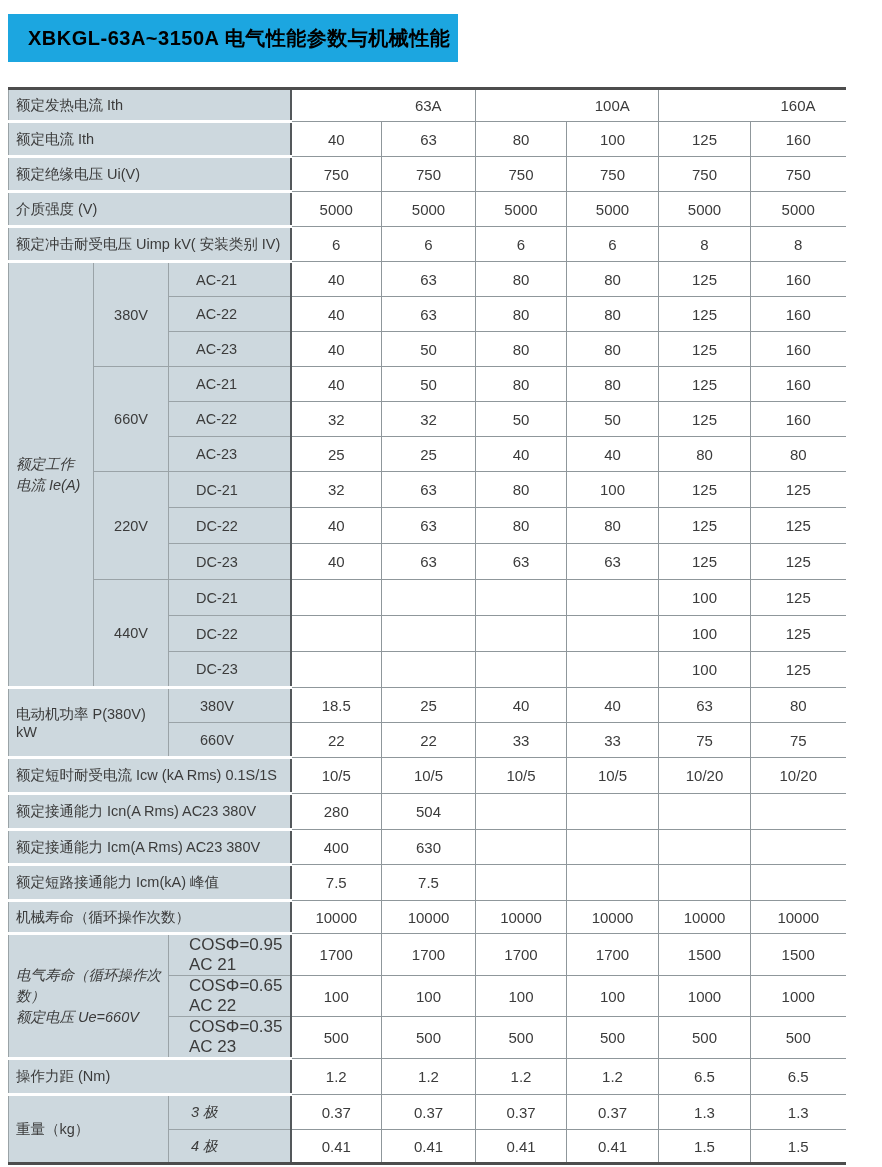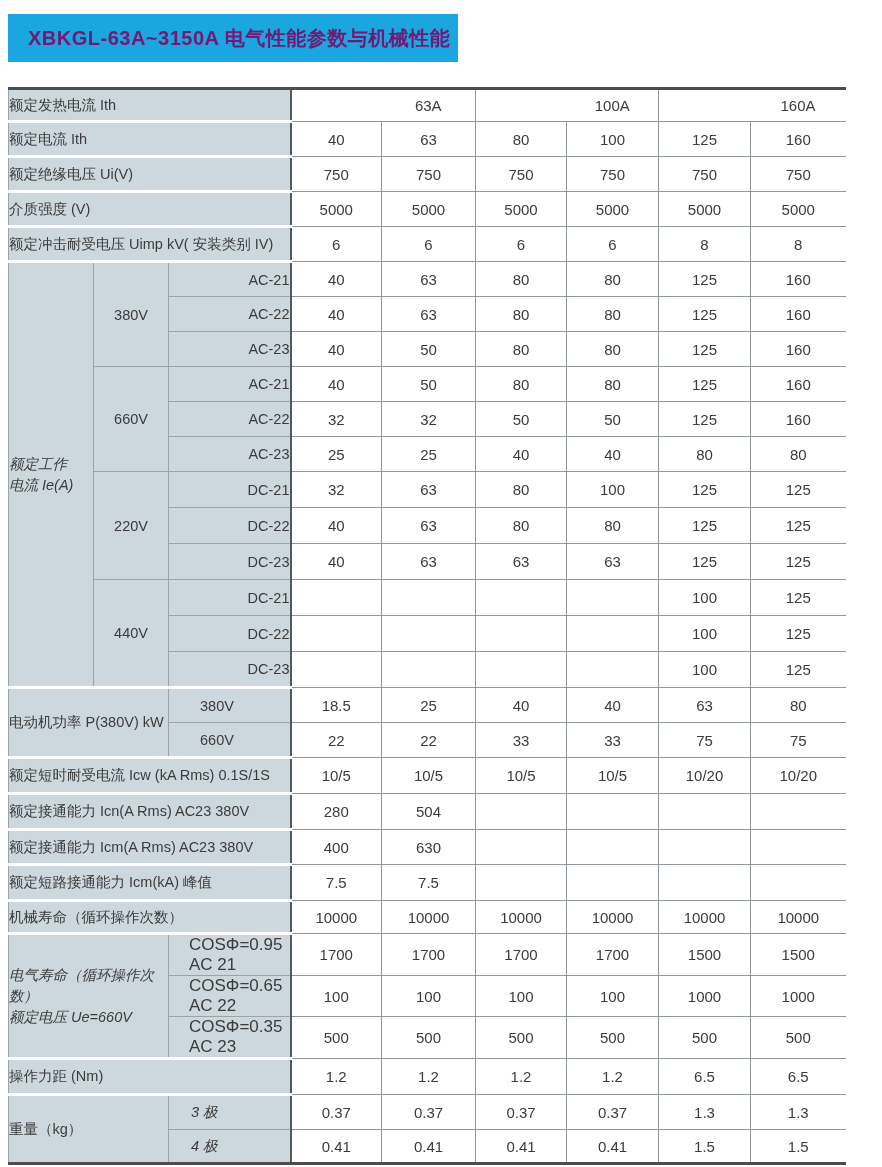--- a/index.html
+++ b/index.html
@@ -1,33 +1,33 @@
 <!DOCTYPE html>
 <html><head>
 <meta charset="utf-8">
 <style>
   * { box-sizing: border-box; margin: 0; padding: 0; }
   html, body { width: 882px; height: 1167px; background: #ffffff; overflow: hidden;
     font-family: "Liberation Sans", "DejaVu Sans", sans-serif; color: #3b3b3b; }
   .banner { position: absolute; left: 8px; top: 14px; width: 450px; height: 48px;
-    background: #1ca6e0; color: #701a75; display: flex; align-items: center;
+    background: #1ca6e0; color: #000000; display: flex; align-items: center;
     padding-left: 20px; font-size: 20px; font-weight: bold; letter-spacing: 0.5px; }
   table.spec { position: absolute; left: 8px; top: 87px; width: 837px;
     border-collapse: collapse; table-layout: fixed;
     border-top: 3px solid #4d4d4d; border-bottom: 3px solid #4d4d4d; }
   td { vertical-align: middle; font-size: 15px; color: #3b3b3b; overflow: hidden; }
   
   td.d { border: 1px solid #8f979b; background: #ffffff; text-align: center; }
   td.last { border-right: hidden; }
   td.ghost { border-right: hidden; }
   
   td.lbl { background: #cdd8de; border: 1px solid #9aa3a7; text-align: left;
-    font-size: 14.5px; }
+    padding-left: 7px; font-size: 14.5px; }
   td.lbl.ctr { text-align: center; padding-left: 0; }
-  td.lbl.cat { text-align: right; padding-left: 27px; }
+  td.lbl.cat { text-align: left; padding-left: 27px; }
   td.lbl.sub { text-align: left; padding-left: 31px; }
   td.lbl.cos { text-align: left; padding-left: 20px; line-height: 20px; font-size: 17px; }
   td.lbl.pol { text-align: left; padding-left: 22px; font-style: italic; }
   
   td.sec { border-top: 3px solid #ffffff; }
   
   td.edge { border-right: 2px solid #54585b; }
   .two-line div { line-height: 21px; font-style: italic; }
   
   tr.h33 { height: 33px; } tr.h34 { height: 34px; margin-top: 44px; } tr.h35 { height: 35px; }

